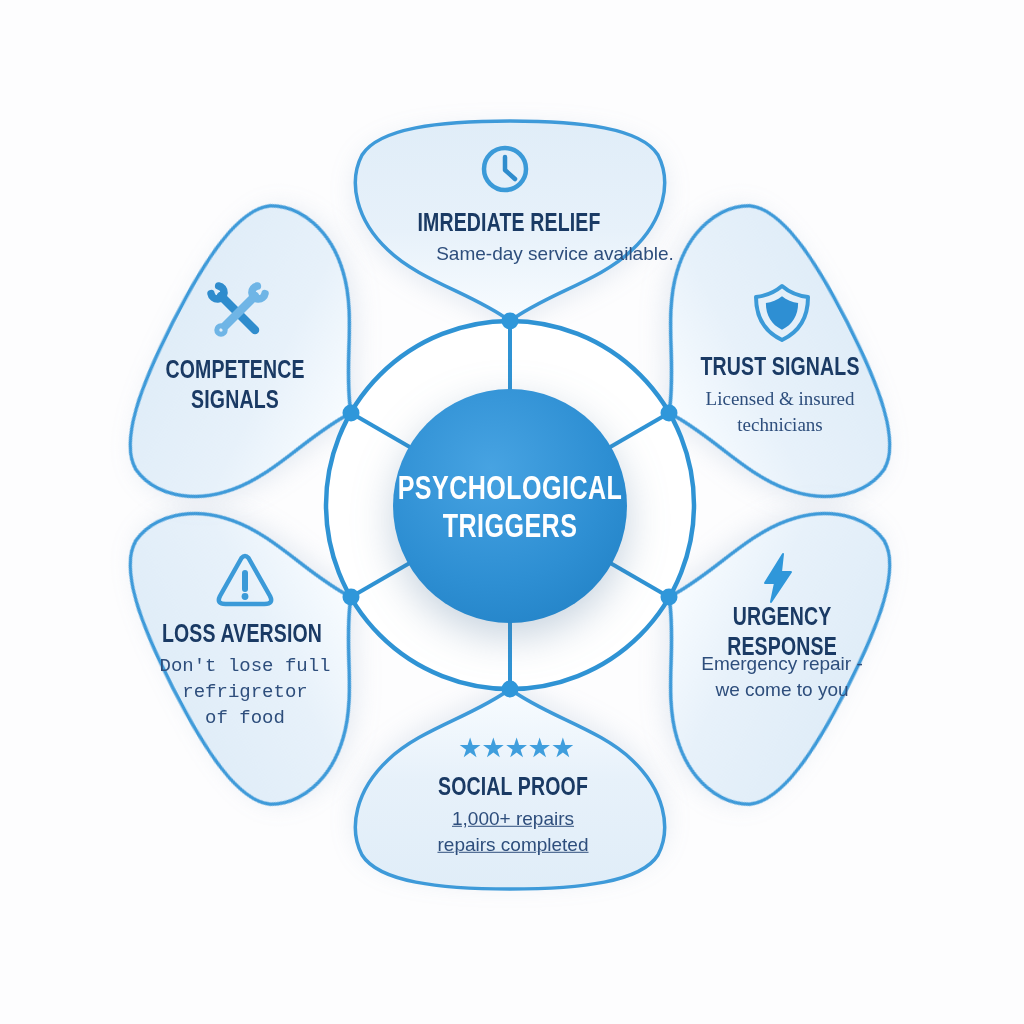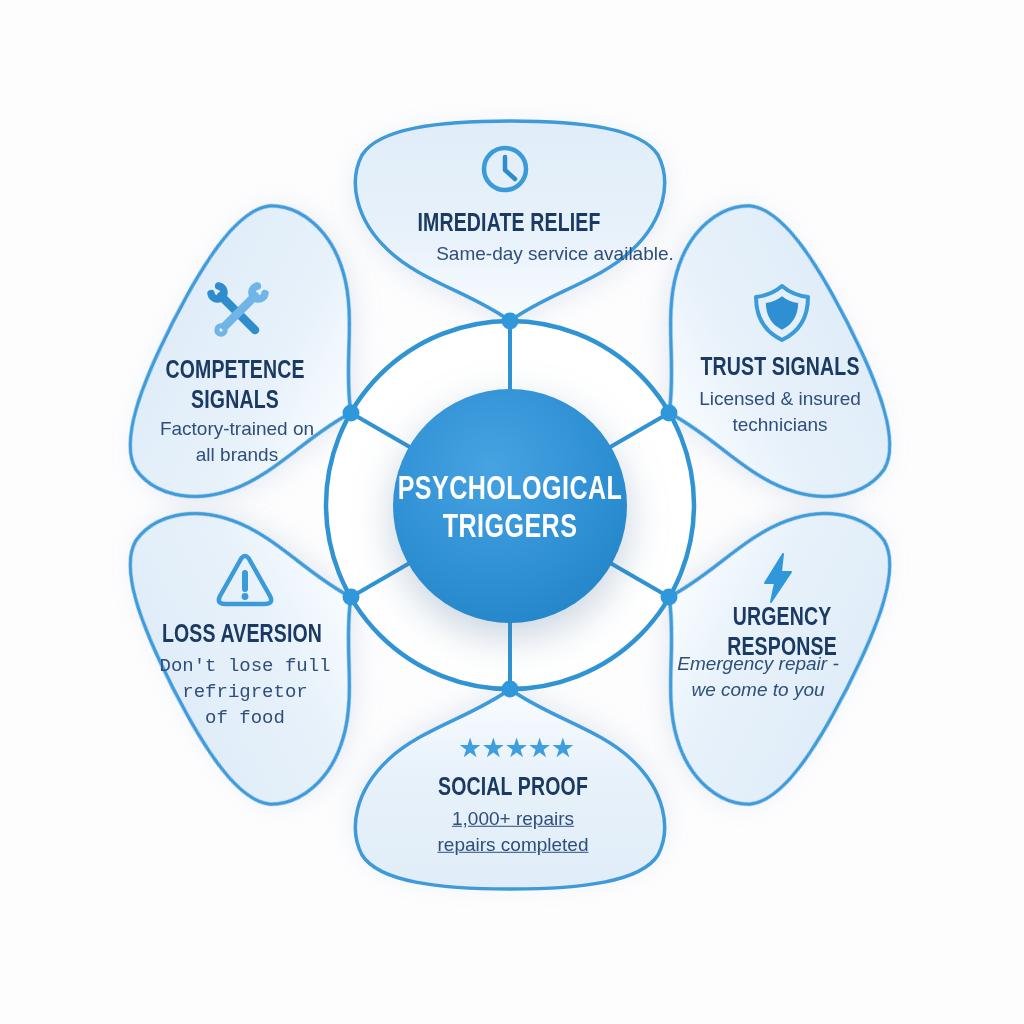--- a/index.html
+++ b/index.html
@@ -142,34 +142,32 @@
     <text class="stars" x="516" y="757" text-anchor="middle">★★★★★</text>
   </svg>
 
   <div class="tb center-title" style="left:510px;top:507px;">PSYCHOLOGICAL
 TRIGGERS</div>
 
   <div class="tb heading" style="left:509px;top:222px;">IMREDIATE RELIEF</div>
   <div class="tb sub" style="left:511px;top:254px;margin-left:44px;">Same-day service available.</div>
 
   <div class="tb heading" style="left:780px;top:366px;">TRUST SIGNALS</div>
-  <div class="tb sub" style="left:780px;top:412px;">Licensed &amp; insured
+  <div class="tb sub" style="left:780px;top:412px;font-family:Liberation Serif, serif;">Licensed &amp; insured
 technicians</div>
 
   <div class="tb heading" style="left:782px;top:631px;">URGENCY RESPONSE</div>
-  <div class="tb sub" style="left:758px;top:677px;font-style:italic;">Emergency repair -
+  <div class="tb sub" style="left:782px;top:677px;">Emergency repair -
 we come to you</div>
 
   <div class="tb heading" style="left:513px;top:786px;">SOCIAL PROOF</div>
   <div class="tb sub" style="left:513px;top:832px;text-decoration:underline;">1,000+ repairs
 repairs completed</div>
 
   <div class="tb heading" style="left:242px;top:633px;">LOSS AVERSION</div>
   <div class="tb sub" style="left:245px;top:692px;font-family:Liberation Mono, monospace;">Don't lose full
 refrigretor
 of food</div>
 
   <div class="tb heading" style="left:235px;top:384px;">COMPETENCE
 SIGNALS</div>
-  <div class="tb sub" style="left:237px;top:442px;">Factory-trained on
-all brands</div>
 
 </div>
 
 </body></html>

